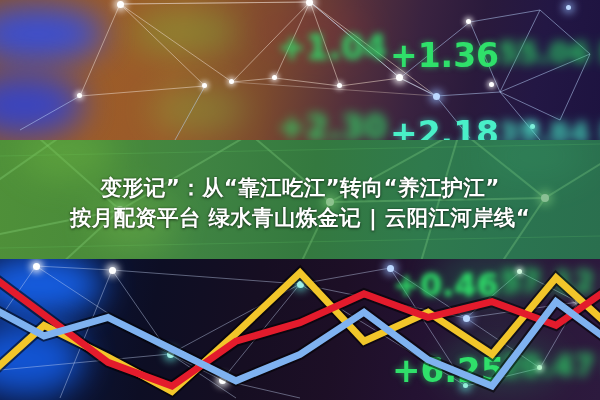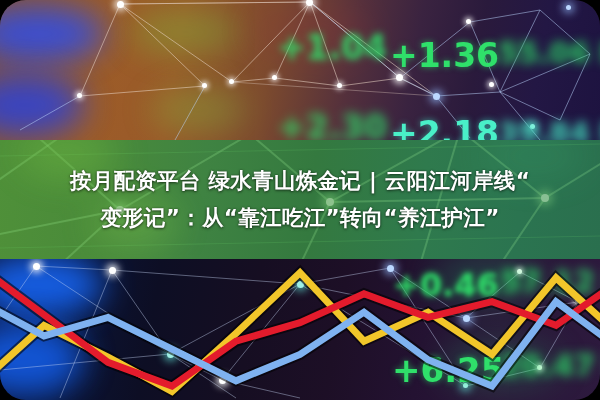--- a/index.html
+++ b/index.html
@@ -1,21 +1,20 @@
 <!DOCTYPE html>
 <html><head>
 <meta charset="utf-8">
 <style>
   html,body{margin:0;padding:0;background:#000;}
   body{font-family:"Liberation Sans","DejaVu Sans",sans-serif;}
 
   #stage{
     position:relative;width:600px;height:400px;overflow:hidden;
     background:#120a18;
-    border-radius:26px;
   }
 
   
   .band{position:absolute;left:0;width:600px;overflow:hidden;}
   #band-top{top:0;height:142px;
     background:
       linear-gradient(100deg,
         #8e5325 0%, #9c5c28 18%, #9a5a2a 30%,
         #7c4a2e 45%, #54303c 58%, #3a2340 68%,
         #2a1a3c 78%, #231744 88%, #1d1340 100%);
@@ -215,17 +214,17 @@
         <g stroke="rgba(120,230,120,.28)" stroke-width="1" fill="none">
           <path d="M0,16 L600,4"></path>
           <path d="M0,108 L600,96"></path>
         </g>
       </svg>
       <div class="hl-node" style="left:116px;top:66px;"></div>
       <div class="hl-node" style="left:326px;top:58px;"></div>
       <div class="hl-node" style="left:541px;top:54px;"></div>
     </div>
 
+    <div class="hl-text l2">变形记”：从“靠江吃江”转向“养江护江”</div>
     <div class="hl-text l1">按月配资平台 绿水青山炼金记 | 云阳江河岸线“</div>
-    <div class="hl-text l2">变形记”：从“靠江吃江”转向“养江护江”</div>
   </div>
 
 </div>
 
 </body></html>

